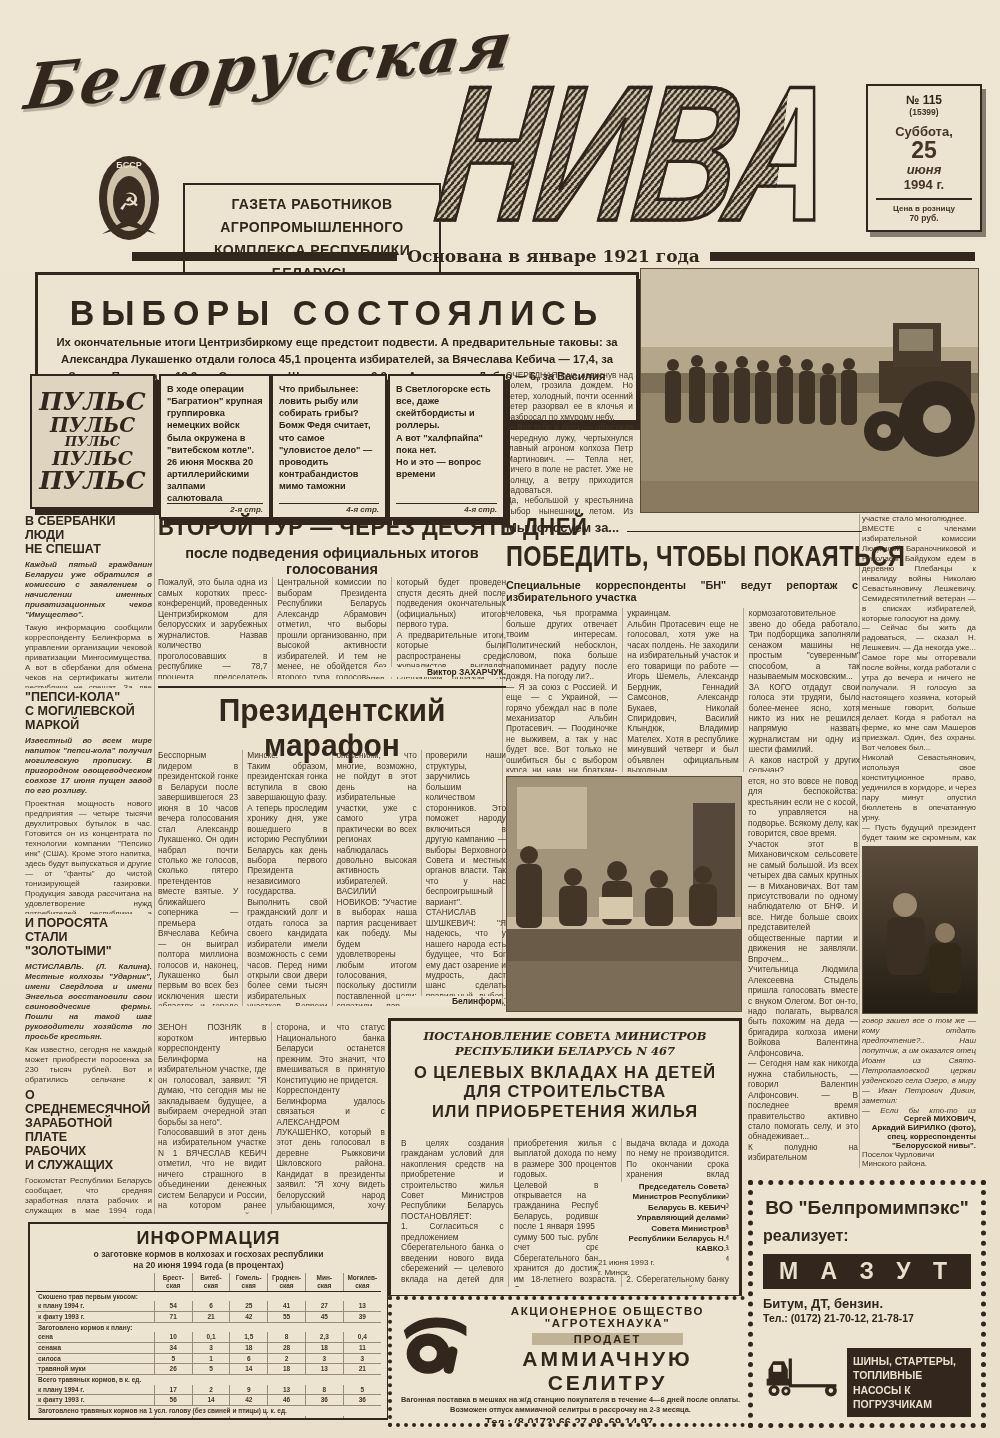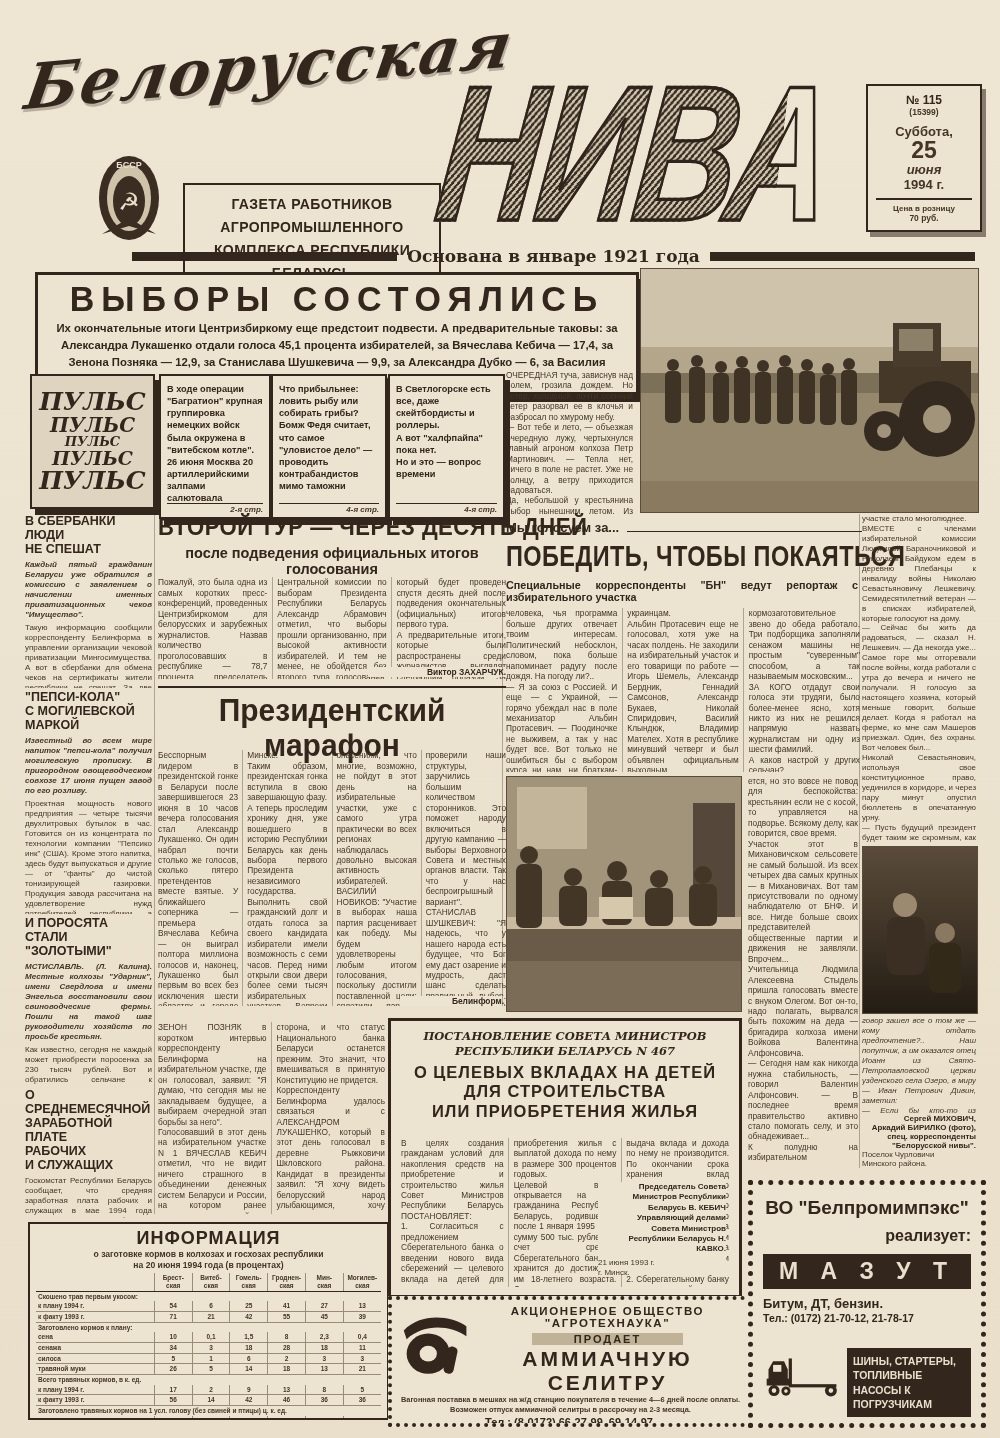--- a/index.html
+++ b/index.html
@@ -45,21 +45,21 @@
   .date-box .yearname{font-weight:900;font-size:13px;}
   .price-rule{height:2px;background:var(--ink);margin:6px 4px 4px;}
   .date-box .price-label{font-weight:700;font-size:8px;}
   .date-box .price-value{font-weight:700;font-size:8.5px;}
   .founded-row{display:flex;align-items:center;gap:10px;}
   .fbar{flex:1;height:9px;background:var(--ink);}
   .founded-text{font-family:"DejaVu Serif",serif;font-weight:700;font-size:17px;color:var(--ink);white-space:nowrap;}
 
   
   .lead-box{border:3px solid var(--ink);background:var(--paper);
-    box-shadow:6px 7px 0 var(--ink);padding:4px 14px;text-align:center;}
+    box-shadow:6px 7px 0 var(--ink);padding:18px 14px;text-align:center;}
   .lead-headline{font-weight:900;font-size:34px;letter-spacing:7px;color:var(--ink);
     transform:scaleY(1.05);}
   .lead-deck{font-weight:700;font-size:11.3px;line-height:1.5;margin-top:2px;color:var(--ink);}
 
   
   .pulse-box{border:2px solid var(--ink);background:#ded4c0;box-shadow:5px 6px 0 var(--ink);
     display:flex;flex-direction:column;align-items:center;justify-content:center;
     font-family:"DejaVu Serif",serif;font-style:italic;font-weight:700;color:var(--ink);}
   .pulse-box span{line-height:1.03;}
   .p1{font-size:25px;} .p2{font-size:20px;} .p3{font-size:13px;} .p4{font-size:19px;} .p5{font-size:25px;}
@@ -116,21 +116,21 @@
     padding:5px 8px 4px 8px;text-align:center;overflow:hidden;}
   .agro-org{font-weight:900;font-size:11.5px;letter-spacing:1.6px;color:var(--ink);}
   .agro-sells{display:inline-block;background:#bfb296;font-weight:900;font-size:11px;
     letter-spacing:2px;padding:0 42px;margin:2px 0;color:var(--ink);}
   .agro-product{font-weight:900;font-size:21px;letter-spacing:3px;color:var(--ink);}
   .agro-note{font-weight:700;font-size:7.4px;line-height:1.35;}
   .agro-tel{font-weight:900;font-size:11px;margin-top:1px;color:var(--ink);}
 
   .belprom{border:5px dotted var(--ink);background:var(--paper);padding:8px 10px;overflow:hidden;}
   .bp-org{font-weight:900;font-size:19px;text-align:center;color:var(--ink);margin-top:4px;}
-  .bp-action{font-weight:700;font-size:16px;text-align:right;margin-top:8px;color:var(--ink);}
+  .bp-action{font-weight:700;font-size:16px;text-align:left;margin-top:8px;color:var(--ink);}
   .bp-product{background:var(--ink);color:#e8dfcc;font-weight:900;font-size:23px;
     letter-spacing:8px;text-align:center;padding:4px 0;margin:9px 0 7px;}
   .bp-items{font-weight:900;font-size:13px;color:var(--ink);}
   .bp-tel{font-weight:700;font-size:10.5px;color:var(--ink);margin-top:1px;}
   .bp-row{display:flex;align-items:flex-end;gap:6px;margin-top:9px;}
   .bp-banner{flex:1;background:var(--ink);color:#e8dfcc;font-weight:900;font-size:10.5px;
     line-height:1.35;padding:6px 6px;margin-top:6px;}
   .bp-note{font-weight:900;font-size:10.5px;color:var(--ink);margin-top:7px;}
 </style>
 </head>

